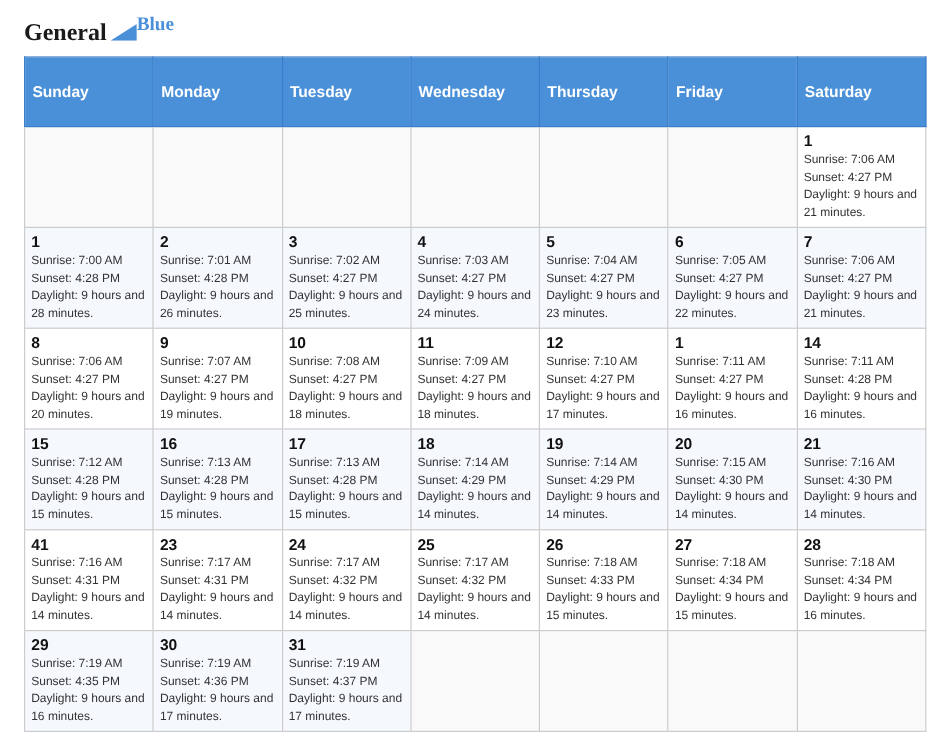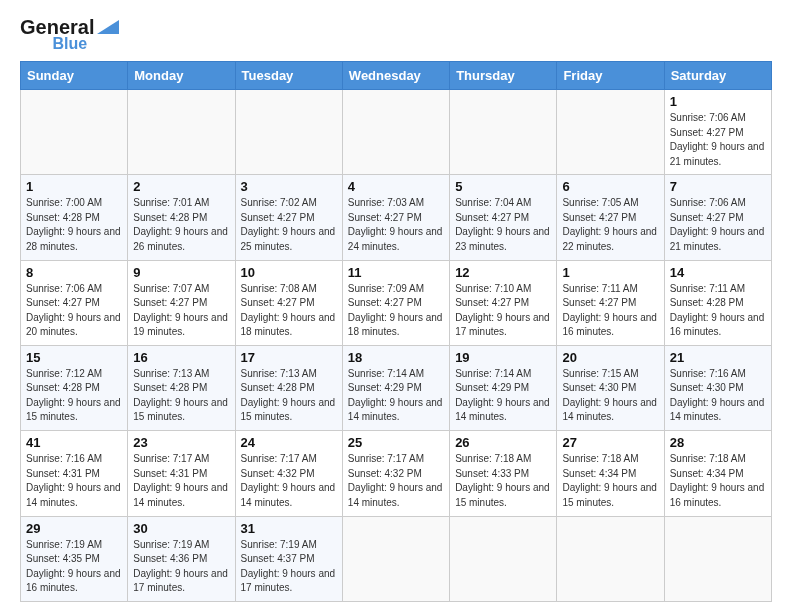--- a/index.html
+++ b/index.html
@@ -18,22 +18,23 @@
       flex-direction: column;
     }
     .header {
       display: flex;
       justify-content: space-between;
       align-items: flex-start;
       margin-bottom: 8px;
     }
     .logo {
       display: flex;
-      flex-direction: column;
-      align-items: center;
+      flex-direction: row;
+      align-items: flex-start;
+      font-family: Liberation Serif, serif;
     }
     .title-block {
       text-align: right;
     }
     .main-title {
       font-size: 32px;
       font-weight: bold;
       color: #1a1a1a;
     }
     .subtitle {
@@ -45,21 +46,21 @@
       flex: 1;
       border: 1px solid #ccc;
       border-collapse: collapse;
       width: 100%;
       table-layout: fixed;
     }
     .calendar th {
       background-color: #4a90d9;
       color: #fff;
       text-align: left;
-      padding: 6px 6px;
+      padding: 21px 6px;
       font-size: 13px;
       font-weight: bold;
       border: 1px solid #3a7ec9;
     }
     .calendar td {
       vertical-align: top;
       padding: 4px 5px;
       border: 1px solid #ccc;
       font-size: 10px;
       color: #333;

